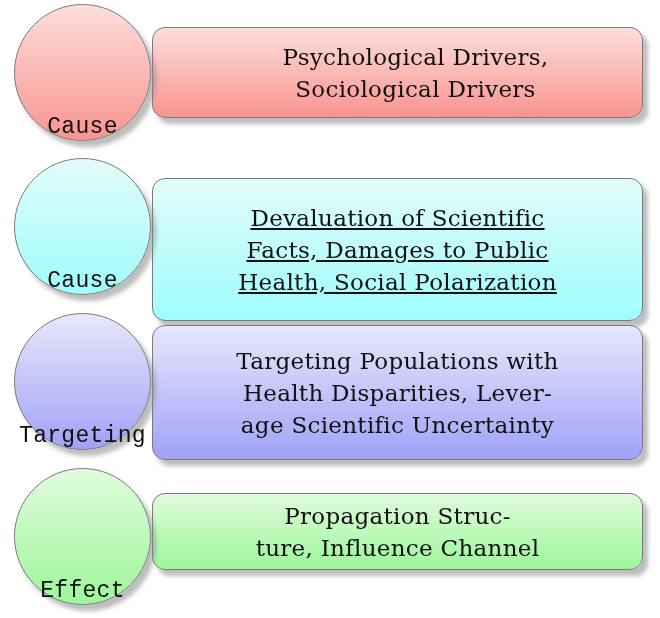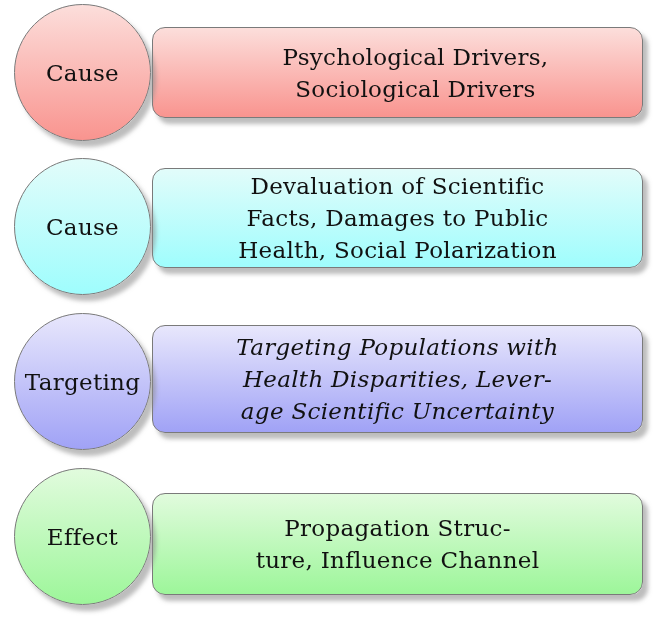--- a/index.html
+++ b/index.html
@@ -19,24 +19,25 @@
   .row { position: absolute; left: 0; width: 660px; }
   .circle {
     position: absolute;
     width: 137px;
     height: 137px;
     border-radius: 50%;
     border: 1.4px solid var(--border, #7a7a7a);
     background: linear-gradient(to bottom, var(--c-top), var(--c-bottom));
     box-shadow: 5px 6px 4px var(--shadow, rgba(135,135,135,0.55));
     display: flex;
-    align-items: center;
+    align-items: flex-end;
     justify-content: center;
     z-index: 2;
     box-sizing: border-box;
+    font-family: Liberation Mono, monospace;
   }
   .circle .label {
     font-size: 23px;
     letter-spacing: 0.3px;
   }
   .box {
     position: absolute;
     left: 152px;
     width: 491px;
     border-radius: 13px;
@@ -53,25 +54,25 @@
     font-size: 23px;
     line-height: 32px;
     text-align: center;
     white-space: pre-line;
     letter-spacing: 0.3px;
   }
   
   #row-0 .circle { left: 14px; top: 4px; }
   #row-0 .box    { top: 27px;  height: 91px; padding-left: 36px; }
   #row-1 .circle { left: 14px; top: 158px; }
-  #row-1 .box    { top: 168px; height: 100px; }
+  #row-1 .box    { top: 178px; height: 143px; text-decoration: underline; }
   #row-2 .circle { left: 14px; top: 313px; }
-  #row-2 .box    { top: 325px; height: 108px; font-style: italic; }
+  #row-2 .box    { top: 325px; height: 135px; }
   #row-3 .circle { left: 14px; top: 468px; }
-  #row-3 .box    { top: 493px; height: 102px; }
+  #row-3 .box    { top: 493px; height: 77px; }
 </style>
 </head>
 <body>
 
 <div class="canvas" style="--bg: #ffffff; --border: #7a7a7a; --shadow: rgba(135,135,135,0.55); --text: #111111;">
 
   <div class="row" id="row-0" style="--c-top: #fcdedb; --c-bottom: #f9948f;">
     <div class="circle">
       <span class="label">Cause</span>
     </div>

